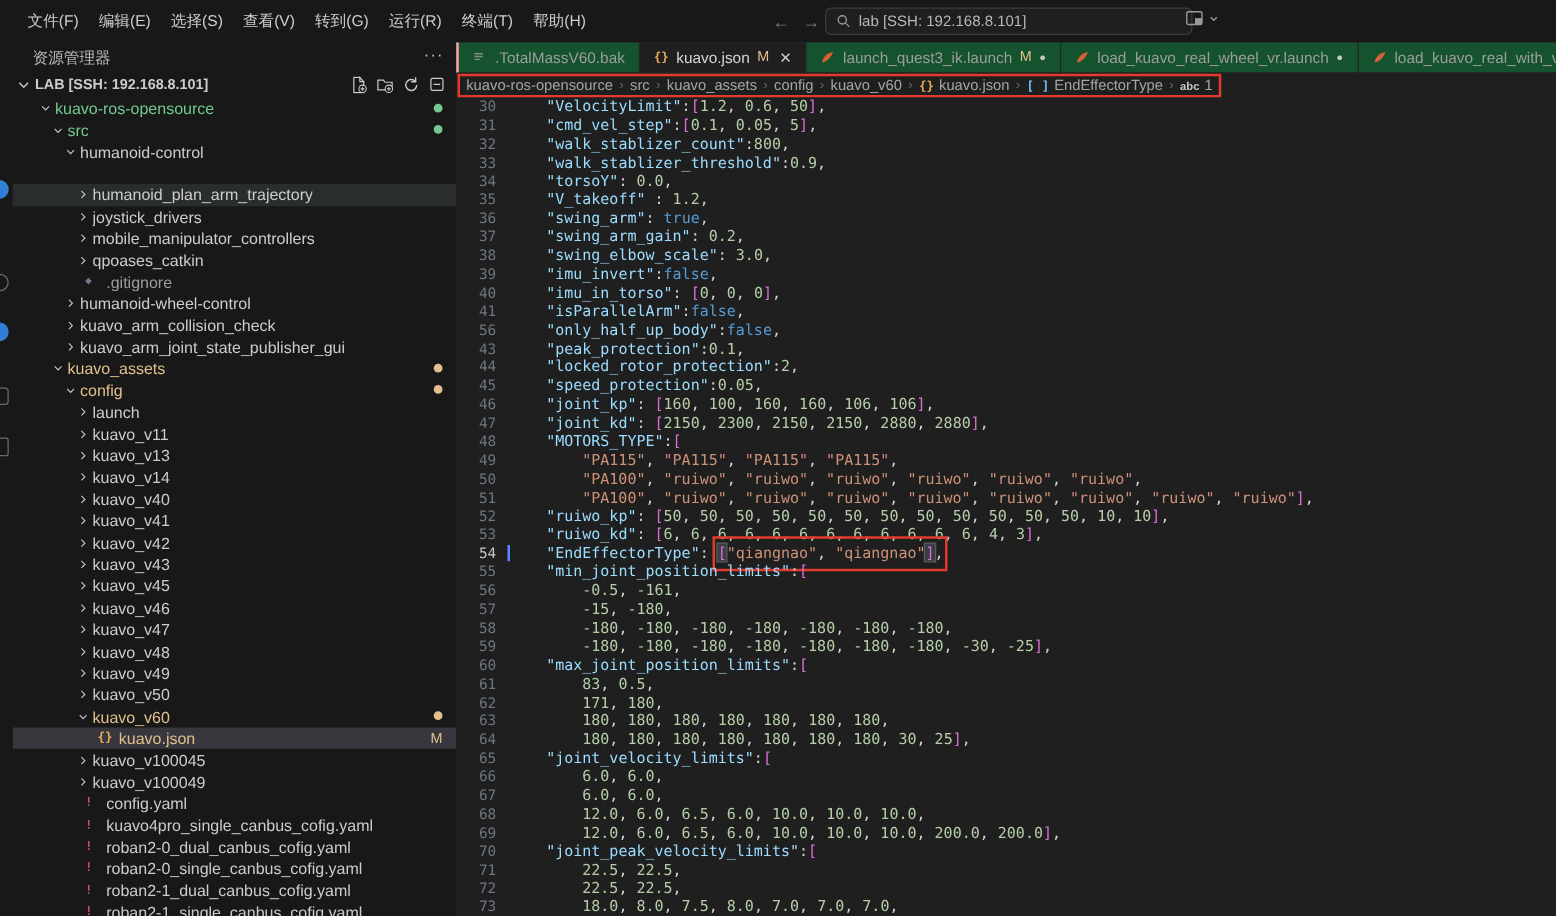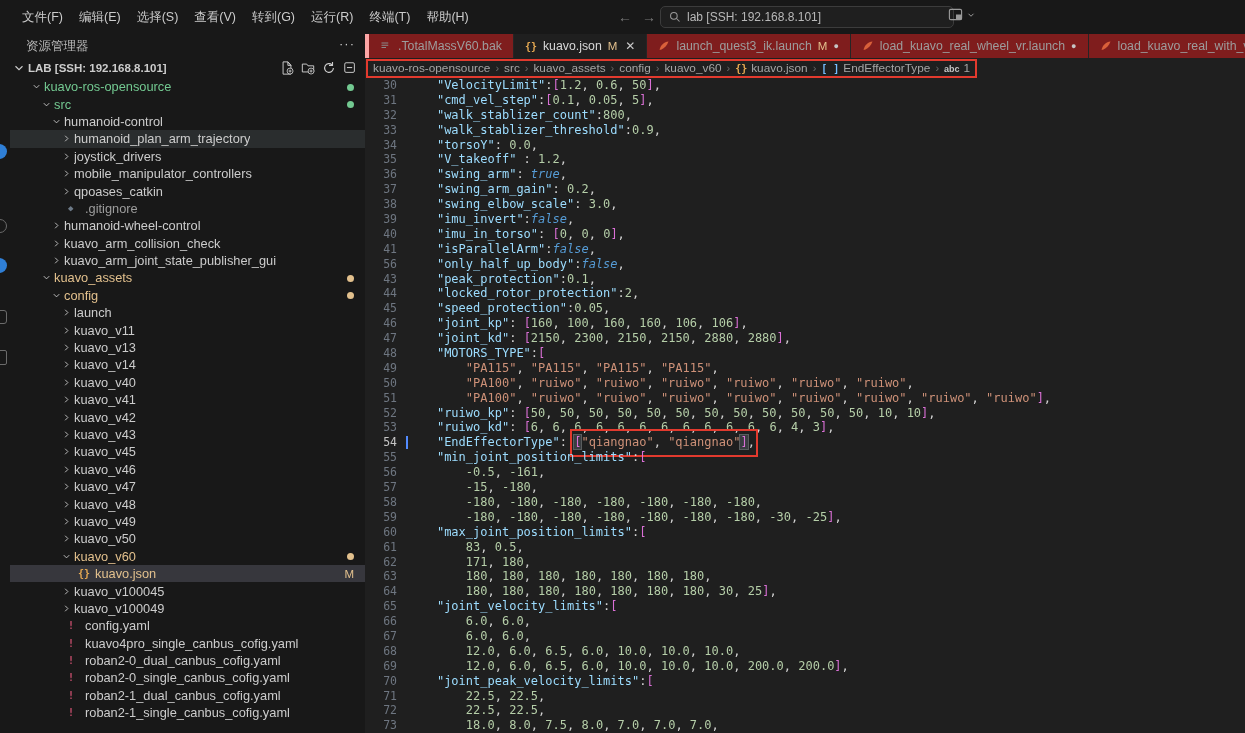--- a/index.html
+++ b/index.html
@@ -21,34 +21,34 @@
   .sidebar{position:absolute;left:10px;top:34px;width:355px;bottom:0;background:#181818;overflow:hidden;}
   .sb-head{position:absolute;left:0;top:0;width:100%;height:24px;display:flex;align-items:center;}
   .sb-title{margin-left:16px;font-size:12.5px;color:#bbbbbb;}
   .sb-more{position:absolute;right:10px;top:2px;color:#cccccc;letter-spacing:1px;}
   .sb-section{position:absolute;left:0;top:24px;width:100%;height:20px;display:flex;align-items:center;font-weight:bold;
               font-size:11.5px;color:#cccccc;}
   .sb-actions{margin-left:auto;margin-right:8px;display:flex;gap:7px;align-items:center;}
   .sb-actions svg{display:block;}
   .tree{position:absolute;left:0;top:44px;width:100%;}
   .trow{height:17.4px;display:flex;align-items:center;font-size:12.8px;white-space:nowrap;position:relative;cursor:pointer;}
-  .trow.hover{background:#2a2d2e;}
+  .trow.hover{background:#2a2d2e;margin-top:17px;}
   .trow.selected{background:#37373d;}
   .trow.topline{border-top:1px solid #4a4a4a;}
   .trow .chev{width:16px;display:flex;justify-content:center;flex:none;}
   .trow .ficon{width:17px;flex:none;font-family:"DejaVu Sans Mono",monospace;font-weight:bold;font-size:10px;}
   .trow .lbl{overflow:hidden;text-overflow:ellipsis;}
   .trow .badge{margin-left:auto;margin-right:11px;font-size:11.5px;}
   .dot{width:7px;height:7px;border-radius:50%;display:inline-block;}
   .c-green{color:#73c991;}
   .c-gold{color:#e2c08d;}
   .c-gray{color:#9d9d9d;}
   
-  .tabbar{position:absolute;left:365px;right:0;top:34px;height:24px;background:#7f1d1d;border-bottom:1px solid #252525;
-          display:flex;align-items:stretch;border-left:4px solid #fca5a5;}
+  .tabbar{position:absolute;left:365px;right:0;top:34px;height:24px;background:#14532d;border-bottom:1px solid #252525;
+          display:flex;align-items:stretch;border-left:2px solid #fca5a5;}
   .tab{display:flex;align-items:center;gap:6px;padding:0 11px;font-size:12.3px;color:#9d9d9d;border-right:1px solid #252525;white-space:nowrap;}
   .tab.active{background:#1f1f1f;color:#d7d7d7;}
   .tab .git-m{color:#e2c08d;font-size:11.5px;}
   .tab .dirty{color:#c5c5c5;font-size:9px;}
   .tab .close{color:#cccccc;font-size:12px;margin-left:2px;}
   .ticon{font-family:"DejaVu Sans Mono",monospace;font-weight:bold;font-size:10px;}
   
   .breadcrumbs{position:absolute;left:365px;right:0;top:58px;height:20px;background:#1f1f1f;display:flex;align-items:center;}
   .crumb-wrap{display:inline-flex;align-items:center;border:2px solid #e23a2e;padding:0 5px;height:15px;margin-left:1px;gap:5px;
               font-size:11.8px;color:#a5a5a5;white-space:nowrap;}
@@ -60,21 +60,21 @@
   
   .code{position:absolute;left:365px;right:0;top:78px;bottom:0;background:#1f1f1f;overflow:hidden;
         font-family:"DejaVu Sans Mono","Liberation Mono",monospace;font-size:12px;line-height:14.9px;}
   .line{height:14.9px;white-space:pre;display:flex;position:relative;}
   .line .ln{width:32px;flex:none;text-align:right;color:#6e7681;margin-right:11px;font-size:11.5px;}
   .line.cur .ln{color:#c6c6c6;}
   .line.cur .gcur{position:absolute;left:41px;top:1px;width:2px;height:13px;background:#528bff;}
   .tk-key{color:#9cdcfe;}
   .tk-str{color:#ce9178;}
   .tk-num{color:#b5cea8;}
-  .tk-bool{color:#569cd6;font-style:italic;}
+  .tk-bool{color:#569cd6;}
   .tk-brk{color:#da70d6;}
   .tk-pln{color:#d4d4d4;}
   .line.cur .tk-brk{background:#3a3d41;box-shadow:0 0 0 1px #5a5d5e;}
   .red-wrap{position:relative;}
   .red-wrap .red-box{position:absolute;left:-4px;right:-3px;top:-6px;bottom:-8px;border:2px solid #e23a2e;pointer-events:none;}
   .divider{position:absolute;left:365px;top:34px;bottom:0;width:1px;background:#2b2b2b;}
 </style>
 </head>
 <body>
 

